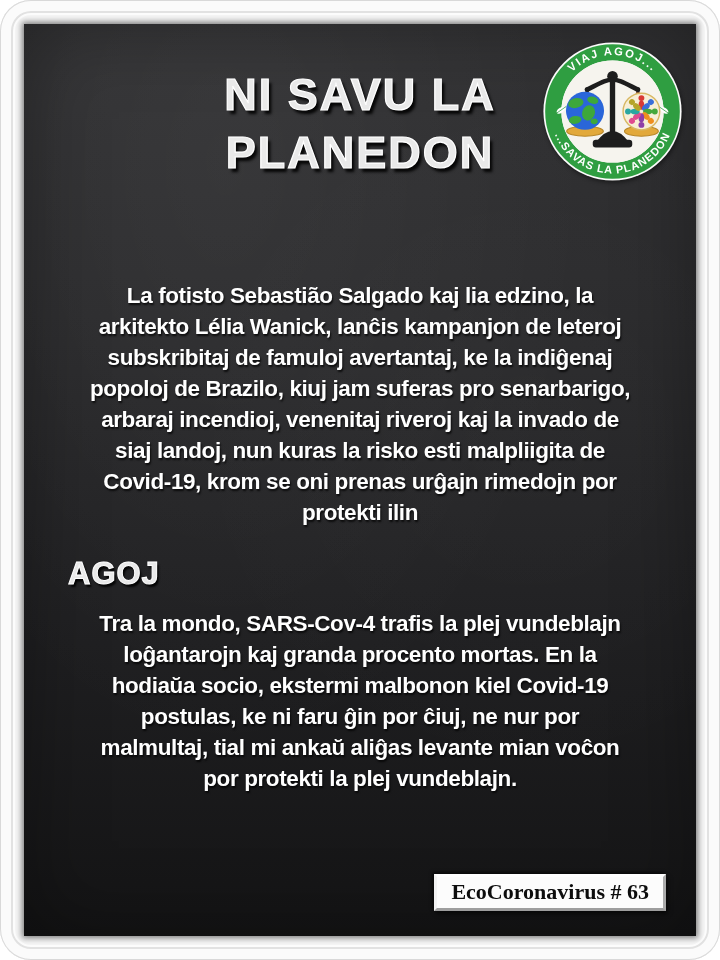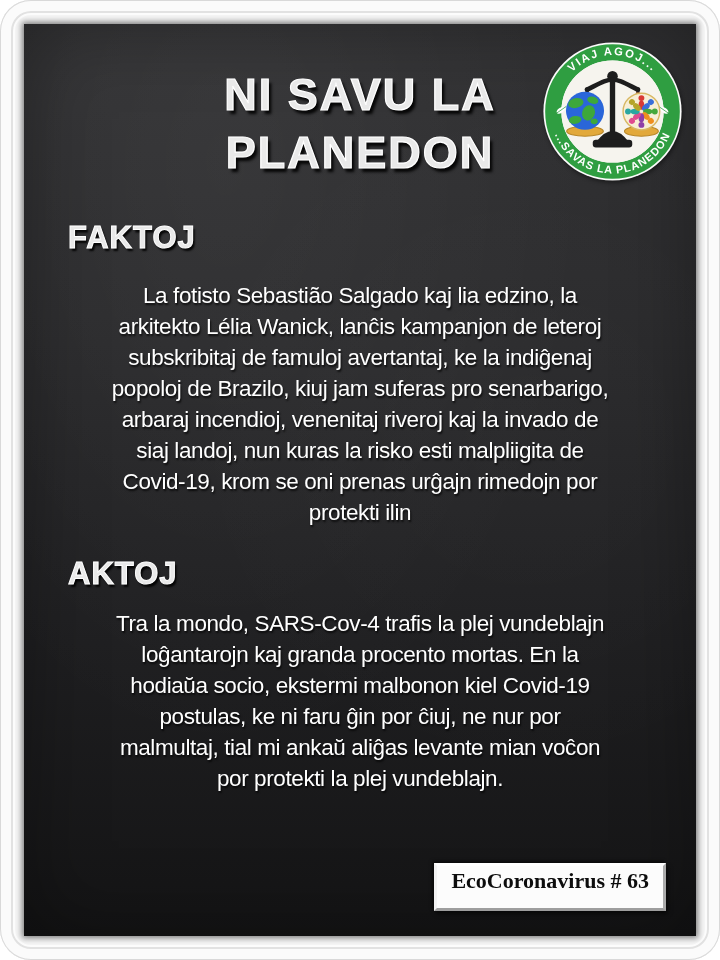--- a/index.html
+++ b/index.html
@@ -53,21 +53,21 @@
   }
   .h-faktoj { top: 196px; }
   .h-aktoj  { top: 532px; }
   
   .para {
     position: absolute; left: 0; right: 0;
     padding: 0 24px;
     text-align: center;
     font-size: 22.5px; line-height: 31px;
     letter-spacing: -0.4px;
-    font-weight: normal;
+    font-weight: bold;
     color: #ffffff;
     white-space: pre;
     text-shadow: 1px 2px 2px rgba(0,0,0,0.75);
   }
   .para-faktoj { top: 256px; }
   .para-aktoj  { top: 584px; }
   
   .logo {
     position: absolute; top: 17px; left: 518px;
     width: 141px; height: 141px;
@@ -80,21 +80,21 @@
   }
   
   .badge {
     position: absolute; right: 30px; bottom: 25px;
     background: #fcfcfc;
     border-top: 3px solid #ffffff;
     border-left: 3px solid #f2f2f2;
     border-right: 3px solid #ababab;
     border-bottom: 3px solid #9e9e9e;
     box-shadow: -2px -2px 3px rgba(0,0,0,0.55), 2px 3px 4px rgba(0,0,0,0.55);
-    padding: 2px 14px 14px 14px;
+    padding: 2px 14px 3px 14px;
   }
   .badge span {
     font-family: "Liberation Serif", serif;
     font-weight: bold;
     font-size: 22px;
     color: #0d0d0d;
     white-space: pre;
   }
 </style>
 </head>
@@ -191,31 +191,30 @@
               </g>
             <g fill="#b5a52a" transform="rotate(315 141 100)">
                 <circle cx="141" cy="81" r="4.2"></circle>
                 <ellipse cx="141" cy="91" rx="4" ry="6.5"></ellipse>
               </g>
           </g>
         </g>
       </g>
     </svg>
 
-    <h2 class="heading h-faktoj wordart">FAKTOJ</h2>
     <p class="para para-faktoj">La fotisto Sebastião Salgado kaj lia edzino, la
 arkitekto Lélia Wanick, lanĉis kampanjon de leteroj
 subskribitaj de famuloj avertantaj, ke la indiĝenaj
 popoloj de Brazilo, kiuj jam suferas pro senarbarigo,
 arbaraj incendioj, venenitaj riveroj kaj la invado de
 siaj landoj, nun kuras la risko esti malpliigita de
 Covid-19, krom se oni prenas urĝajn rimedojn por
 protekti ilin</p>
 
-    <h2 class="heading h-aktoj wordart">AKTOJ</h2>
+    <h2 class="heading h-aktoj wordart">AGOJ</h2>
     <p class="para para-aktoj">Tra la mondo, SARS-Cov-4 trafis la plej vundeblajn
 loĝantarojn kaj granda procento mortas. En la
 hodiaŭa socio, ekstermi malbonon kiel Covid-19
 postulas, ke ni faru ĝin por ĉiuj, ne nur por
 malmultaj, tial mi ankaŭ aliĝas levante mian voĉon
 por protekti la plej vundeblajn.</p>
 
     <div class="badge">
       <span>EcoCoronavirus # 63</span>
     </div>

